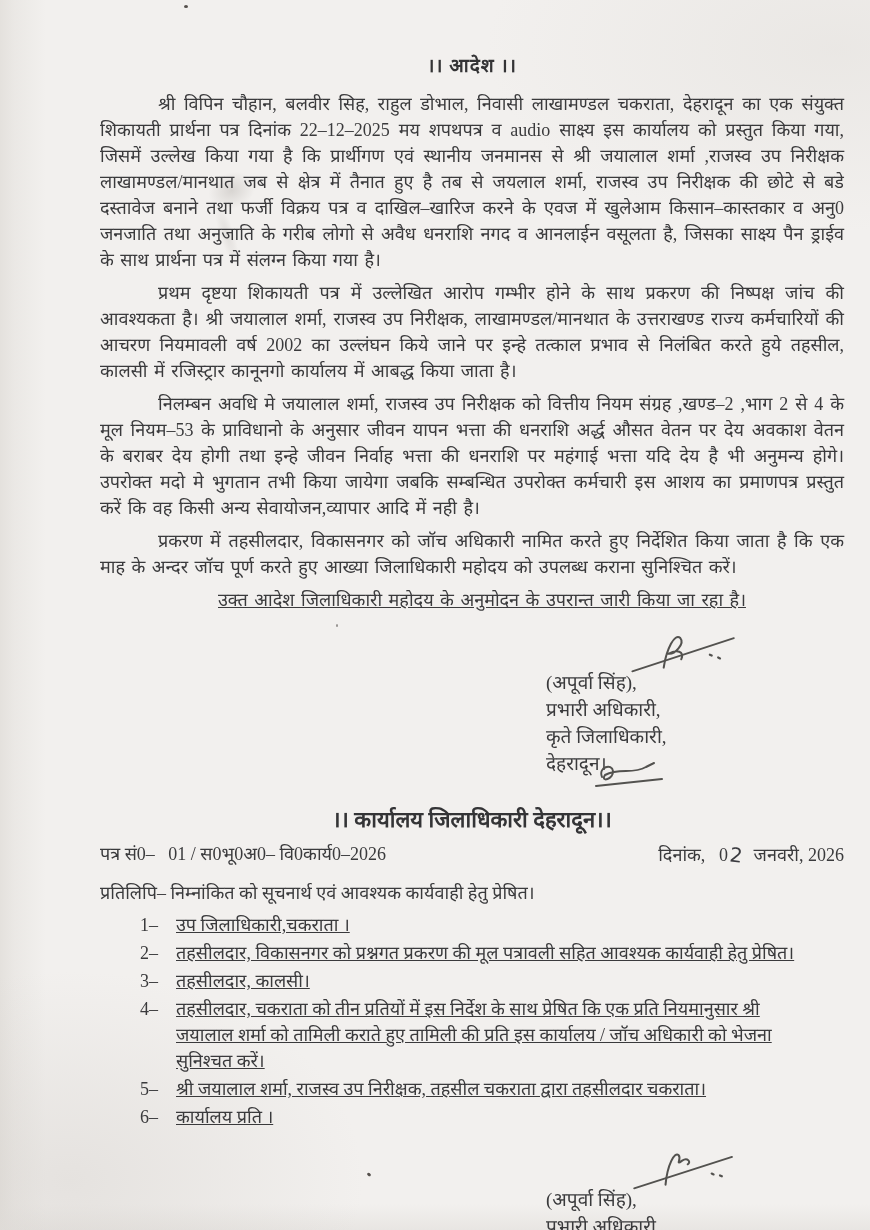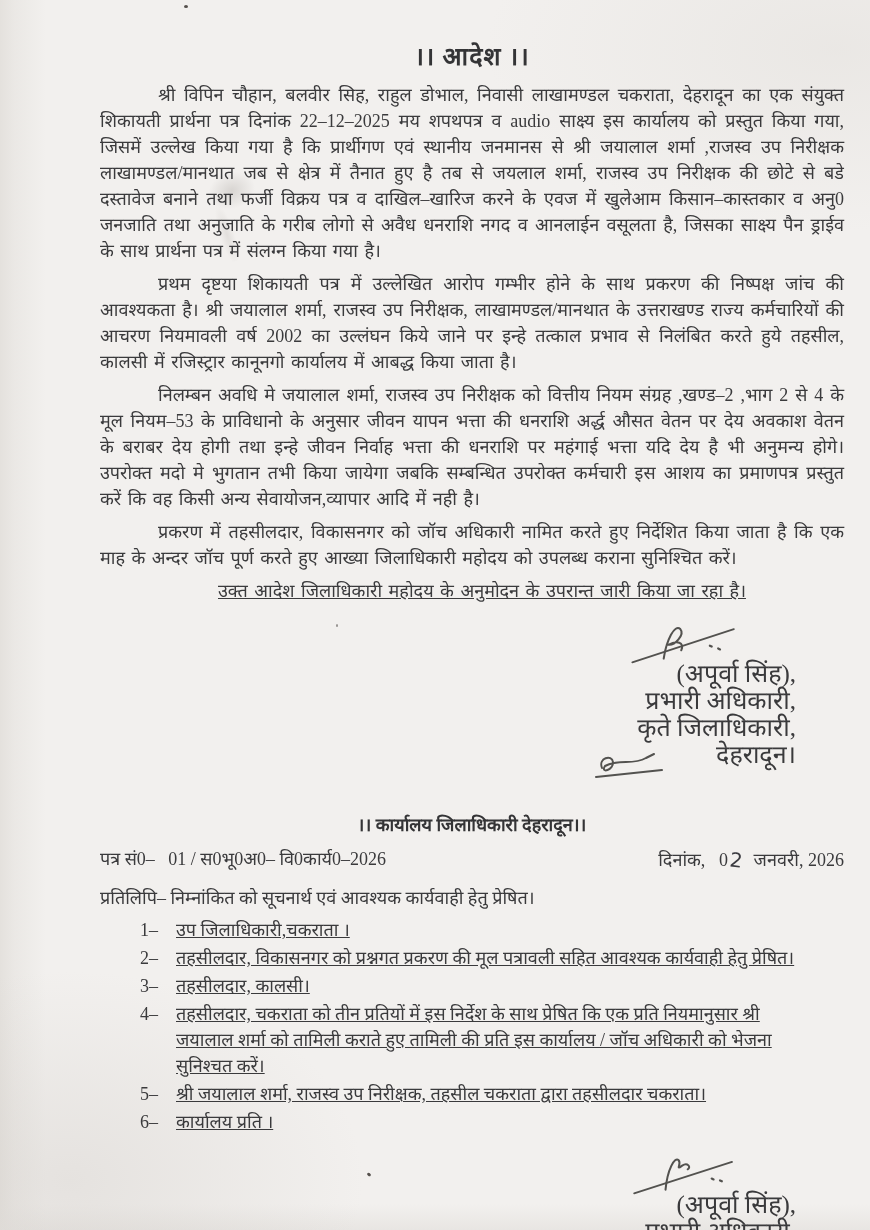--- a/index.html
+++ b/index.html
@@ -29,48 +29,48 @@
     pointer-events:none;
   }
   .speck{position:absolute;background:#55504c;border-radius:50%;}
   .content{
     position:relative;
     padding:44px 26px 0 100px;
     font-size:18px;
     line-height:26px;
   }
   h1.order-title{
-    margin:0 0 12px;
+    margin:9px 0 12px;
     text-align:center;
-    font-size:25px;
+    font-size:19px;
     font-weight:600;
     letter-spacing:1px;
     color:#343436;
   }
   p.body-para{
     margin:0 0 7px;
     text-align:justify;
     text-indent:58px;
     word-spacing:2px;
   }
   p.deep-indent{text-indent:118px;text-decoration:underline;}
   .sig-block{
     width:250px;
     margin:14px 48px 0 auto;
-    text-align:right;
+    text-align:left;
     line-height:27px;
-    font-size:25px;
+    font-size:19px;
     position:relative;
   }
   .sig-block .sig-top{display:block;margin:0 auto -6px 78px;}
   .sig-block .sig-bottom{position:absolute;left:46px;bottom:-16px;}
   .office-heading{
-    margin:44px 0 8px;
+    margin:30px 0 8px;
     text-align:center;
-    font-size:18px;
+    font-size:22px;
     font-weight:600;
     color:#343436;
   }
   .letter-row{
     display:flex;
     justify-content:space-between;
     margin:6px 0 2px;
     font-size:18px;
   }
   .preserve{white-space:pre;}

